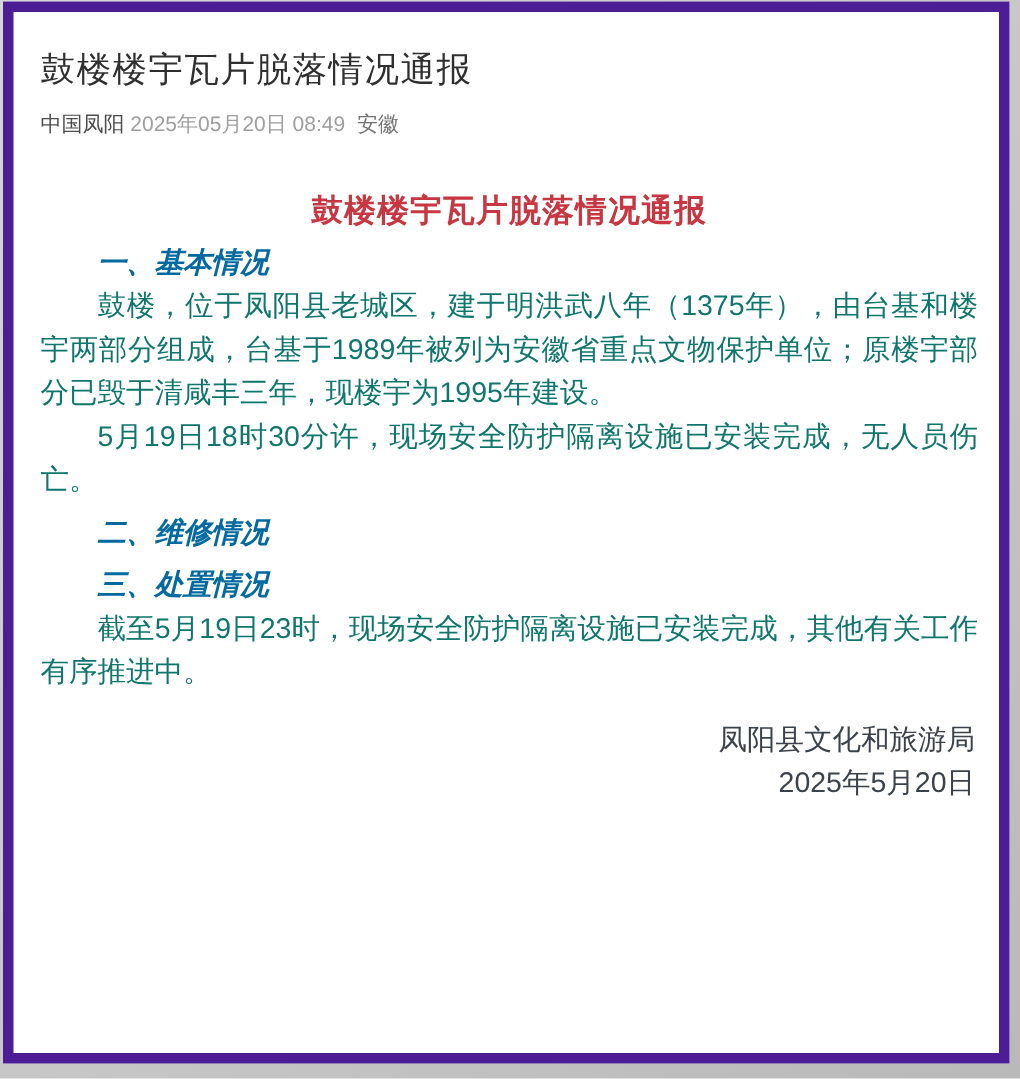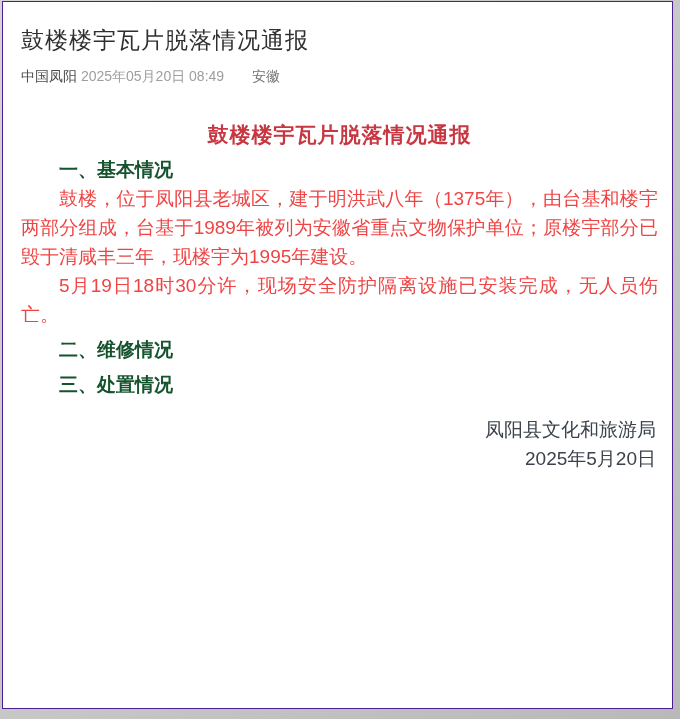--- a/index.html
+++ b/index.html
@@ -13,21 +13,21 @@
     overflow: hidden;
     background: linear-gradient(135deg, #d6d6d6 0%, #b9b9b9 100%);
     font-family: "Liberation Sans", sans-serif;
   }
   .page-frame {
     position: absolute;
     top: 1px;
     left: 2px;
     right: 7px;
     bottom: 10px;
-    border: 1px solid #4c1d95;
+    border: 7px solid #4c1d95;
     background: #ffffff;
     box-sizing: border-box;
     overflow: hidden;
   }
   .page-inner {
     padding: 22px 14px 0 18px;
   }
   .article-title {
     font-size: 23px;
     line-height: 32px;
@@ -41,47 +41,48 @@
     font-size: 14px;
     line-height: 20px;
     white-space: nowrap;
   }
   .meta-account {
     color: #4c4c4c;
     cursor: pointer;
   }
   .meta-datetime {
     color: #9e9e9e;
-    margin-right: 24px;
+    margin-right: 4px;
   }
   .meta-location {
     color: #737373;
   }
   .notice-headline {
     margin-top: 34px;
     text-align: center;
     font-size: 21px;
     line-height: 29px;
     font-weight: bold;
     color: #c73641;
     letter-spacing: 1px;
   }
   .section-heading {
     margin: 6px 0 0 0;
     font-size: 19px;
     line-height: 29px;
     font-weight: bold;
-    color: #14532d;
+    color: #0369a1;
     text-indent: 2em;
+    font-style: italic;
   }
   .body-para {
     margin: 0;
     font-size: 19px;
     line-height: 29px;
-    color: #ef4444;
+    color: #0f766e;
     text-indent: 2em;
     text-align: justify;
   }
   .signature-block {
     margin-top: 16px;
     text-align: right;
     font-size: 19px;
     line-height: 29px;
     color: #3b424c;
     padding-right: 2px;
@@ -103,20 +104,21 @@
 
     <div class="notice-headline">鼓楼楼宇瓦片脱落情况通报</div>
 
     <h2 class="section-heading">一、基本情况</h2>
     <p class="body-para">鼓楼，位于凤阳县老城区，建于明洪武八年（1375年），由台基和楼宇两部分组成，台基于1989年被列为安徽省重点文物保护单位；原楼宇部分已毁于清咸丰三年，现楼宇为1995年建设。</p>
     <p class="body-para">5月19日18时30分许，现场安全防护隔离设施已安装完成，无人员伤亡。</p>
 
     <h2 class="section-heading">二、维修情况</h2>
 
     <h2 class="section-heading">三、处置情况</h2>
+    <p class="body-para">截至5月19日23时，现场安全防护隔离设施已安装完成，其他有关工作有序推进中。</p>
 
     <div class="signature-block">
       <div>凤阳县文化和旅游局</div>
       <div>2025年5月20日</div>
     </div>
 
   </div>
 </div>
 
 </body></html>

